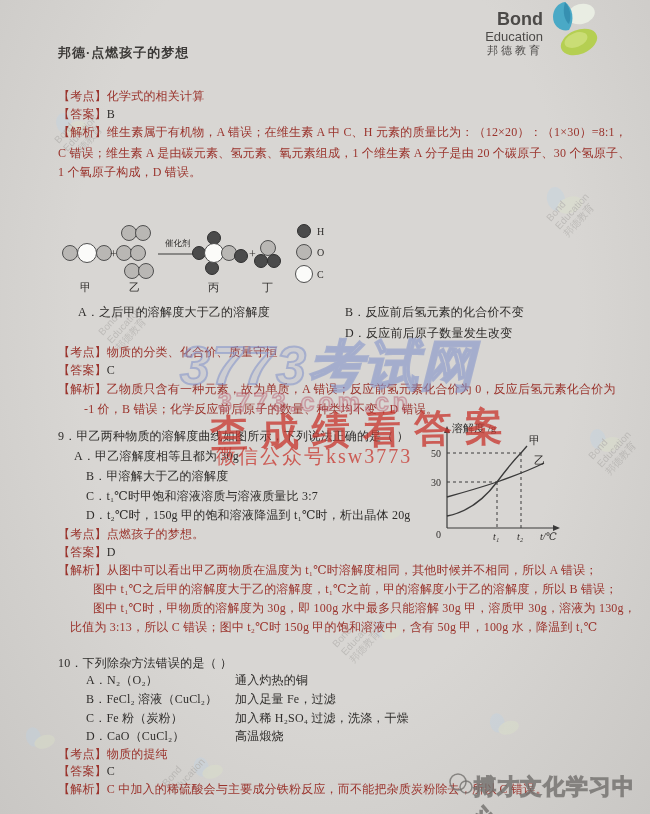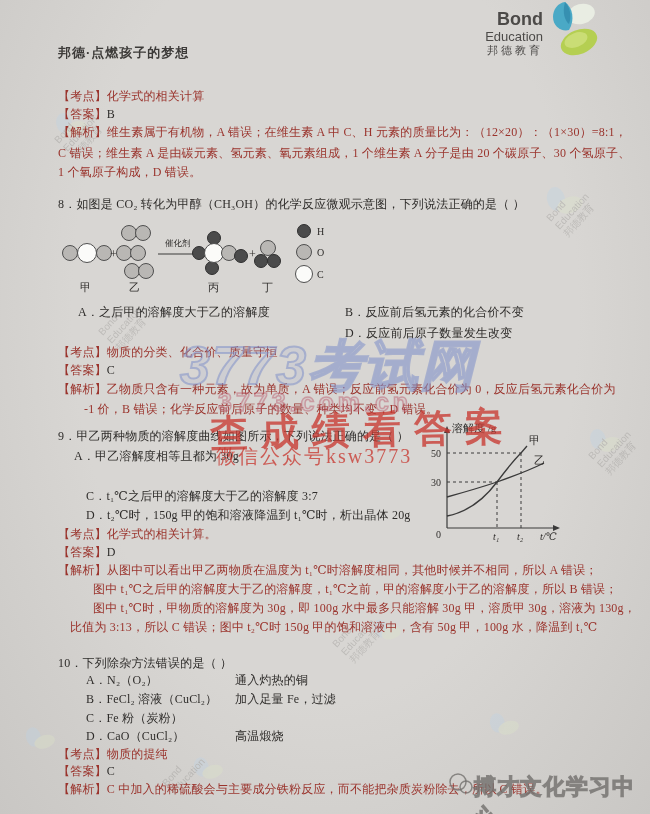--- a/index.html
+++ b/index.html
@@ -123,21 +123,20 @@
     <ellipse cx="36" cy="42" rx="19" ry="12" fill="#b5cf52" transform="rotate(-22 36 42)"></ellipse>
     <ellipse cx="33" cy="40" rx="12" ry="7" fill="#cfe07e" transform="rotate(-22 33 40)" opacity=".8"></ellipse>
   </svg>
 
   <div class="t" style="left:58px;top:88px"><span class="red">【考点】</span><span class="red">化学式的相关计算</span></div>
   <div class="t" style="left:58px;top:106px"><span class="red">【答案】</span><span class="dark">B</span></div>
   <div class="t" style="left:58px;top:124px"><span class="red">【解析】</span><span class="red">维生素属于有机物，A 错误；在维生素 A 中 C、H 元素的质量比为：（12×20）：（1×30）=8:1，</span></div>
   <div class="t red" style="left:58px;top:145px">C 错误；维生素 A 是由碳元素、氢元素、氧元素组成，1 个维生素 A 分子是由 20 个碳原子、30 个氢原子、</div>
   <div class="t red" style="left:58px;top:164px">1 个氧原子构成，D 错误。</div>
 
-  <div class="t" style="left:58px;top:196px">8．如图是 CO₂ 转化为甲醇（CH₃OH）的化学反应微观示意图，下列说法正确的是（      ）</div>
 
   <svg style="position:absolute;left:55px;top:220px" width="290" height="78" viewBox="0 0 290 78">
 
     <circle cx="15" cy="33" r="7.5" class="atom-o"></circle>
     <circle cx="49" cy="33" r="7.5" class="atom-o"></circle>
     <circle cx="32" cy="33" r="9.5" class="atom-c"></circle>
     <text x="55" y="38" font-size="12">+</text>
 
     <circle cx="74" cy="13" r="7.5" class="atom-o"></circle>
       <circle cx="88" cy="13" r="7.5" class="atom-o"></circle>
@@ -179,21 +178,22 @@
   <div class="t" style="left:345px;top:304px">B．反应前后氢元素的化合价不变</div>
   <div class="t" style="left:345px;top:325px">D．反应前后原子数量发生改变</div>
 
   <div class="t" style="left:58px;top:344px"><span class="red">【考点】</span><span class="red">物质的分类、化合价、质量守恒</span></div>
   <div class="t" style="left:58px;top:362px"><span class="red">【答案】</span><span class="dark">C</span></div>
   <div class="t" style="left:58px;top:381px"><span class="red">【解析】</span><span class="red">乙物质只含有一种元素，故为单质，A 错误；反应前氢元素化合价为 0，反应后氢元素化合价为</span></div>
   <div class="t red" style="left:84px;top:401px">-1 价，B 错误；化学反应前后原子的数量、种类均不变，D 错误。</div>
 
   <div class="t" style="left:58px;top:428px">9．甲乙两种物质的溶解度曲线如图所示，下列说法正确的是（      ）</div>
   <div class="t" style="left:74px;top:448px">A．甲乙溶解度相等且都为 30g</div>
-  <div class="t" style="left:86px;top:488px">C．t₁℃之后甲的溶解度大于乙的溶解度 3:7</div>
+  <div class="t" style="left:86px;top:468px">B．甲溶解大于乙的溶解度</div>
+  <div class="t" style="left:86px;top:488px">C．t₁℃时甲饱和溶液溶质与溶液质量比 3:7</div>
   <div class="t" style="left:86px;top:507px">D．t₂℃时，150g 甲的饱和溶液降温到 t₁℃时，析出晶体 20g</div>
 
   <svg style="position:absolute;left:430px;top:420px" width="142" height="124" viewBox="0 0 142 124">
     <line x1="17" y1="108" x2="17" y2="10" class="axis"></line>
     <polygon points="17,6 14,13 20,13" fill="#3a3a3a"></polygon>
     <line x1="17" y1="108" x2="126" y2="108" class="axis"></line>
     <polygon points="130,108 123,105 123,111" fill="#3a3a3a"></polygon>
     <line x1="17" y1="33" x2="91" y2="33" class="dash"></line>
     <line x1="17" y1="62" x2="67" y2="62" class="dash"></line>
     <line x1="67" y1="62" x2="67" y2="108" class="dash"></line>
@@ -204,33 +204,34 @@
     <text x="1" y="37" font-size="10">50</text>
     <text x="1" y="66" font-size="10">30</text>
     <text x="6" y="118" font-size="10">0</text>
     <text x="63" y="120" font-size="10" font-style="italic">t₁</text>
     <text x="87" y="120" font-size="10" font-style="italic">t₂</text>
     <text x="110" y="120" font-size="10" font-style="italic">t/℃</text>
     <text x="99" y="24" font-size="11">甲</text>
     <text x="104" y="44" font-size="11">乙</text>
   </svg>
 
-  <div class="t" style="left:58px;top:526px"><span class="red">【考点】</span><span class="red">化学式的相关计算。</span></div>
+  <div class="t" style="left:58px;top:526px"><span class="red">【考点】</span><span class="red">点燃孩子的梦想。</span></div>
   <div class="t" style="left:58px;top:544px"><span class="red">【答案】</span><span class="dark">D</span></div>
   <div class="t" style="left:58px;top:562px"><span class="red">【解析】</span><span class="red">从图中可以看出甲乙两物质在温度为 t₁℃时溶解度相同，其他时候并不相同，所以 A 错误；</span></div>
   <div class="t red" style="left:93px;top:581px">图中 t₁℃之后甲的溶解度大于乙的溶解度，t₁℃之前，甲的溶解度小于乙的溶解度，所以 B 错误；</div>
   <div class="t red" style="left:93px;top:600px">图中 t₁℃时，甲物质的溶解度为 30g，即 100g 水中最多只能溶解 30g 甲，溶质甲 30g，溶液为 130g，</div>
   <div class="t red" style="left:70px;top:619px">比值为 3:13，所以 C 错误；图中 t₂℃时 150g 甲的饱和溶液中，含有 50g 甲，100g 水，降温到 t₁℃</div>
 
   <div class="t" style="left:58px;top:655px">10．下列除杂方法错误的是（      ）</div>
   <div class="t" style="left:86px;top:672px">A．N₂（O₂）</div>
   <div class="t" style="left:235px;top:672px">通入灼热的铜</div>
   <div class="t" style="left:86px;top:691px">B．FeCl₂ 溶液（CuCl₂）</div>
   <div class="t" style="left:235px;top:691px">加入足量 Fe，过滤</div>
   <div class="t" style="left:86px;top:710px">C．Fe 粉（炭粉）</div>
+  <div class="t" style="left:235px;top:710px">加入稀 H₂SO₄ 过滤，洗涤，干燥</div>
   <div class="t" style="left:86px;top:728px">D．CaO（CuCl₂）</div>
   <div class="t" style="left:235px;top:728px">高温煅烧</div>
 
   <div class="t" style="left:58px;top:746px"><span class="red">【考点】</span><span class="red">物质的提纯</span></div>
   <div class="t" style="left:58px;top:763px"><span class="red">【答案】</span><span class="dark">C</span></div>
   <div class="t" style="left:58px;top:781px"><span class="red">【解析】</span><span class="red">C 中加入的稀硫酸会与主要成分铁粉反应，而不能把杂质炭粉除去，所以 C 错误。</span></div>
 
   <div class="wm-site">3773考试网</div>
   <div class="wm-url">3773.com.cn</div>
   <div class="wm-red1">查成绩看答案</div>

